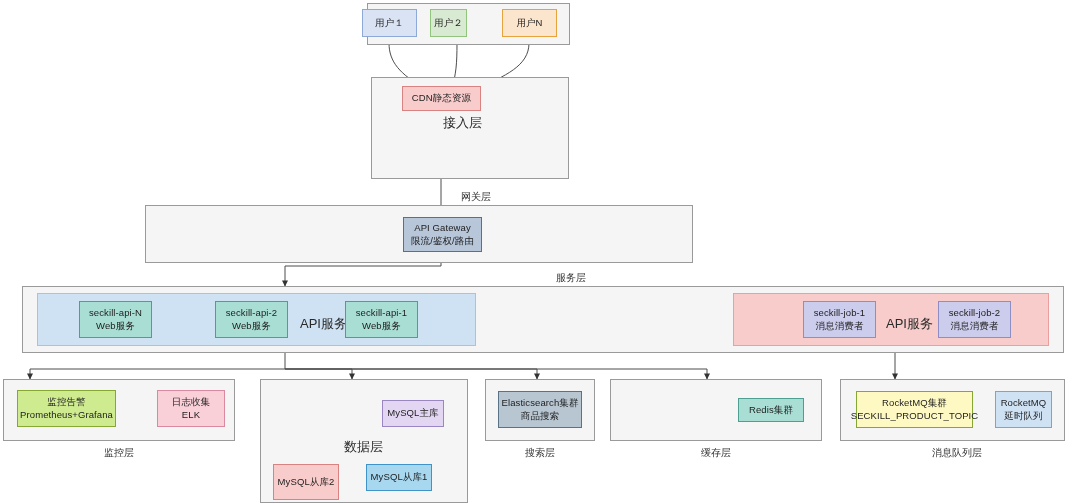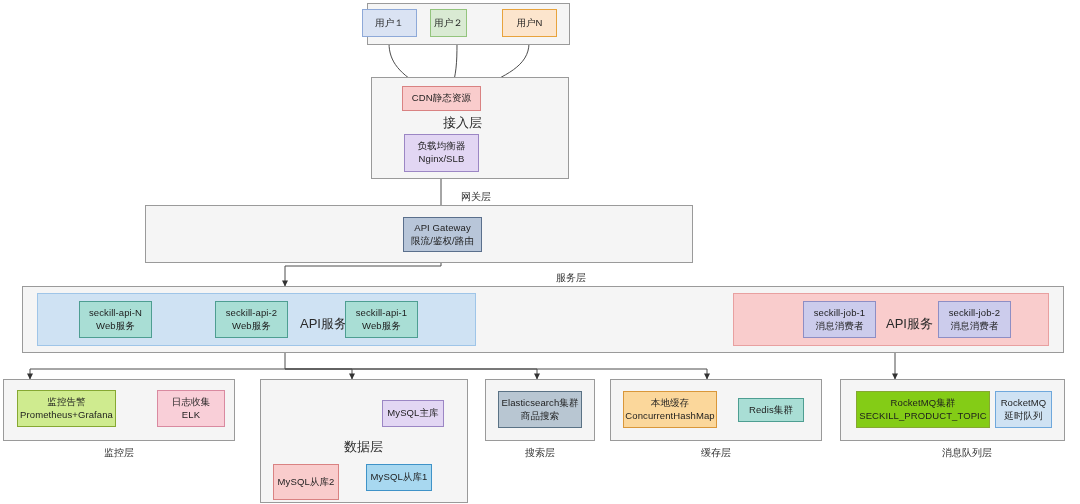--- a/index.html
+++ b/index.html
@@ -106,24 +106,20 @@
   </div>
 
   <div class="grp" style="left:371px;top:77px;width:198px;height:102px;"></div>
 
   <div class="node" style="left:402px;top:86px;width:79px;height:25px;background:#f9cccc;border-color:#d98282;">
     <span>CDN静态资源</span>
   </div>
 
   <div class="lbl-in" style="left:443px;top:114px;">接入层</div>
 
-  <div class="node" style="left:404px;top:134px;width:75px;height:38px;background:#e2d6f3;border-color:#9b86c4;">
-    <span>负载均衡器</span>
-    <span>Nginx/SLB</span>
-  </div>
 
   <div class="lbl" style="left:446px;top:190px;width:60px;">网关层</div>
 
   <div class="grp" style="left:145px;top:205px;width:548px;height:58px;"></div>
 
   <div class="node" style="left:403px;top:217px;width:79px;height:35px;background:#b8c6d9;border-color:#5a6f8c;">
     <span>API Gateway</span>
     <span>限流/鉴权/路由</span>
   </div>
 
@@ -187,34 +183,30 @@
   <div class="grp" style="left:485px;top:379px;width:110px;height:62px;"></div>
 
   <div class="node" style="left:498px;top:391px;width:84px;height:37px;background:#b8c6d2;border-color:#5a7285;">
     <span>Elasticsearch集群</span>
     <span>商品搜索</span>
   </div>
   <div class="lbl" style="left:510px;top:446px;width:60px;">搜索层</div>
 
   <div class="grp" style="left:610px;top:379px;width:212px;height:62px;"></div>
 
-  <div class="node" style="left:623px;top:391px;width:94px;height:37px;background:#fbd79b;border-color:#d9973a;">
-    <span>本地缓存</span>
-    <span>ConcurrentHashMap</span>
-  </div>
   <div class="node" style="left:738px;top:398px;width:66px;height:24px;background:#a9ded5;border-color:#4e9e92;">
     <span>Redis集群</span>
   </div>
   <div class="lbl" style="left:686px;top:446px;width:60px;">缓存层</div>
 
   <div class="grp" style="left:840px;top:379px;width:225px;height:62px;"></div>
 
-  <div class="node" style="left:856px;top:391px;width:134px;height:37px;background:#84cc16;border-color:#86a832;">
+  <div class="node" style="left:856px;top:391px;width:117px;height:37px;background:#fef9c3;border-color:#86a832;">
     <span>RocketMQ集群</span>
     <span>SECKILL_PRODUCT_TOPIC</span>
   </div>
   <div class="node" style="left:995px;top:391px;width:57px;height:37px;background:#cfe2f3;border-color:#6fa8dc;">
     <span>RocketMQ</span>
     <span>延时队列</span>
   </div>
-  <div class="lbl" style="left:922px;top:446px;width:70px;text-align:right;">消息队列层</div>
+  <div class="lbl" style="left:922px;top:446px;width:70px;">消息队列层</div>
 
 </div>
 
 </body></html>

